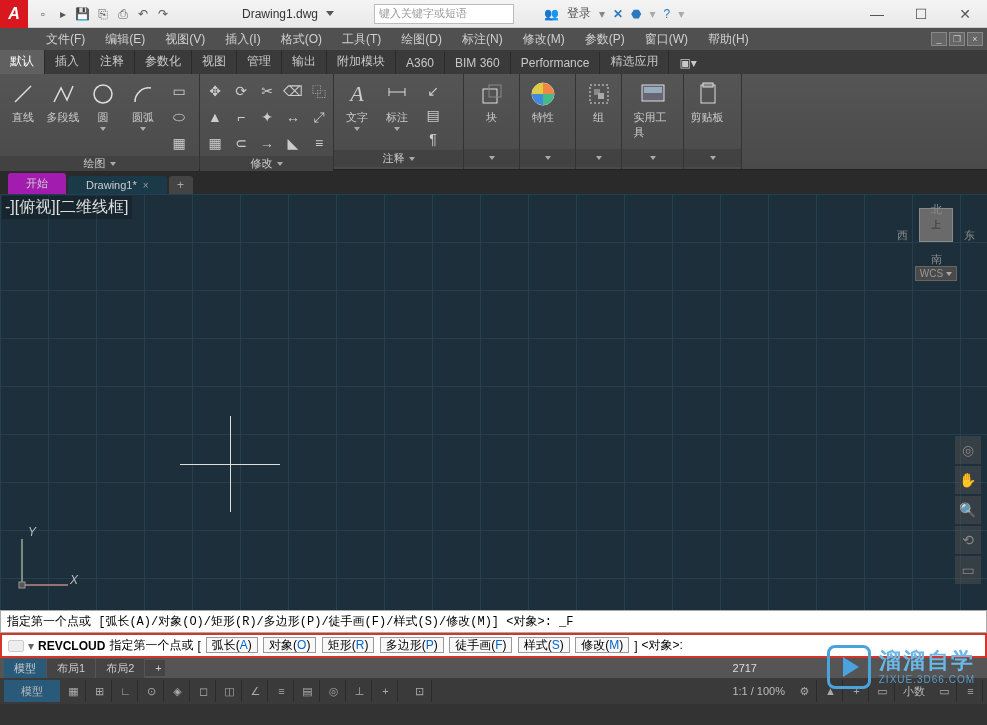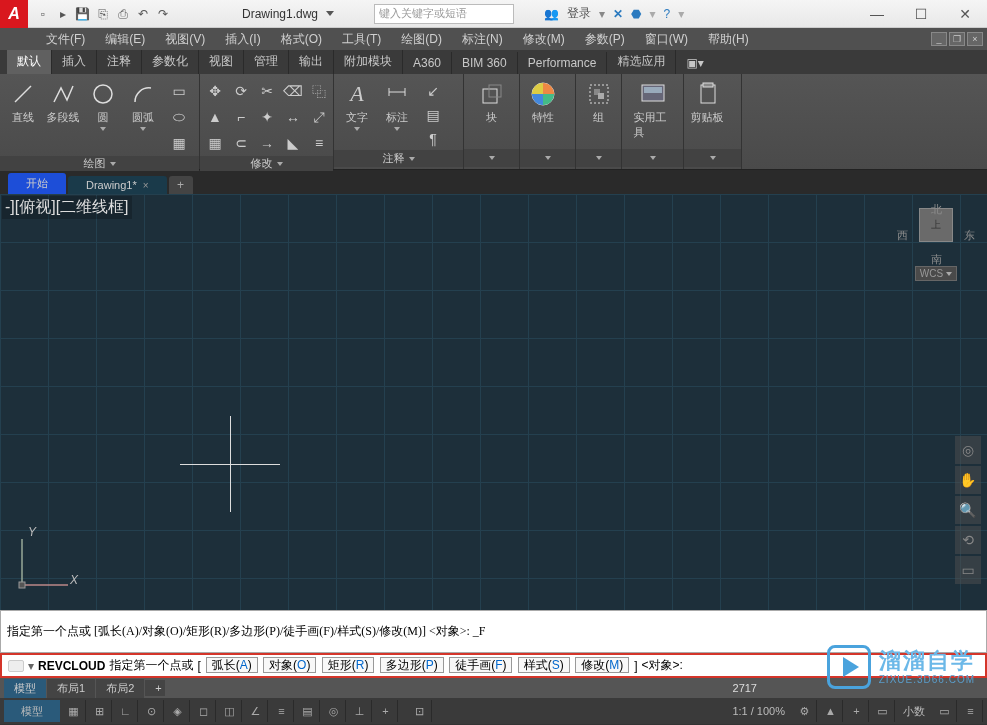--- a/index.html
+++ b/index.html
@@ -19,36 +19,36 @@
 
 
 .menubar { height: 22px; background: #505050; display:flex; align-items:center; padding-left: 36px; gap: 0; position:relative; }
 .menu-item { color:#d0d0d0; padding: 0 10px; font-size:12px; line-height:22px; }
 .mdi-controls { position:absolute; right:4px; display:flex; gap:2px; }
 .mdi-btn { width:16px;height:14px;border:1px solid #888;background:#666;display:flex;align-items:center;justify-content:center;color:#ccc;font-size:9px; }
 
 
 .ribbon-tabs { height: 24px; background:#3a3a3a; display:flex; align-items:flex-end; padding-left:0; }
 .rtab { padding:4px 10px; color:#c8c8c8; font-size:12px; border-right:1px solid #2a2a2a; }
-.rtab.active { background:#606060; color:#fff;margin-left:7px; }
+.rtab.active { background:#606060; color:#fff; }
 
 
 .ribbon { height: 96px; background: linear-gradient(#555,#4a4a4a); display:flex; border-bottom:1px solid #222; }
 .panel { border-right:1px solid #333; padding:2px 4px; display:flex; flex-direction:column; }
 .panel-body { flex:1; display:flex; align-items:flex-start; gap:2px; padding-top:4px; }
 .panel-title { height:18px; font-size:11px; color:#ccc; text-align:center; display:flex;align-items:center;justify-content:center;gap:4px; background:#424242; margin:0 -4px; }
 .big-btn { width:38px; display:flex; flex-direction:column; align-items:center; gap:2px; color:#ccc; font-size:11px; }
 .big-icon { width:28px; height:28px; display:flex;align-items:center;justify-content:center; }
 .icon-grid { display:grid; grid-template-columns:repeat(3,24px); grid-auto-rows:24px; gap:2px; }
 .sm-icon { width:22px;height:22px;display:flex;align-items:center;justify-content:center;color:#ccc;font-size:14px; }
 .dd-arrow { width:0;height:0;border-left:3px solid transparent;border-right:3px solid transparent;border-top:4px solid #aaa;display:inline-block; }
 
 
 .file-tabs { height:24px; background:#2a2a2a; display:flex; align-items:flex-end; padding-left:8px; gap:0; }
-.ftab { background:#1d4ed8; color:#ccc; padding:3px 18px; font-size:11px; border-radius:3px 3px 0 0; margin-right:2px; display:flex;align-items:center;gap:6px; }
+.ftab { background:#a21caf; color:#ccc; padding:3px 18px; font-size:11px; border-radius:3px 3px 0 0; margin-right:2px; display:flex;align-items:center;gap:6px; }
 .ftab.active { background:#1a3a4a; }
 .ftab-close { font-size:10px;color:#999; }
 .ftab-add { width:24px;height:18px;background:#444;border-radius:3px 3px 0 0;display:flex;align-items:center;justify-content:center;color:#aaa; }
 
 
 .drawing { position:relative; height: 416px; background:#1d2f3a; overflow:hidden; }
 .grid-bg { position:absolute; inset:0; background-image: linear-gradient(#24404f 1px, transparent 1px), linear-gradient(90deg, #24404f 1px, transparent 1px); background-size: 48px 48px; }
 .view-label { position:absolute; top:2px; left:2px; color:#ddd; font-size:16px; background:rgba(0,0,0,0.2); padding:1px 3px; }
 .crosshair-h { position:absolute; top:270px; left:180px; width:100px; height:1px; background:#ddd; }
 .crosshair-v { position:absolute; top:222px; left:230px; width:1px; height:96px; background:#ddd; }
@@ -61,21 +61,21 @@
 .vc-cube { width:34px;height:34px;background:#6a6a6a;border:1px solid #888;margin:2px auto;display:flex;align-items:center;justify-content:center;color:#333;font-size:10px; }
 .vc-dir { position:absolute; color:#8d8d8d; font-size:11px; }
 .wcs-badge { margin-top:22px; background:#4a4a4a; border:1px solid #666; padding:1px 4px; font-size:10px; display:inline-flex;align-items:center;gap:3px; }
 
 
 .navbar { position:absolute; right:4px; top:140px; width:28px; display:flex; flex-direction:column; gap:2px; }
 .nav-btn { width:26px;height:28px;background:rgba(80,80,80,0.5);display:flex;align-items:center;justify-content:center;color:#888;font-size:14px; }
 
 
 .cmd-area { background:#fff; }
-.cmd-line1 { padding:12px 6px; border:1px solid #aaa; font-size:12px; font-family: Liberation Serif, serif; }
+.cmd-line1 { padding:2px 6px; border:1px solid #aaa; font-size:12px; font-family: Liberation Mono, monospace; }
 .cmd-line2 { padding:2px 6px; border:2px solid #d4352a; font-size:12px; font-family: SimSun, monospace; display:flex; align-items:center; gap:4px; }
 .cmd-icon { width:16px;height:12px;background:#eee;border:1px solid #ccc;border-radius:2px;display:inline-block; }
 .opt { border:1px solid #999; padding:0 5px; margin:0 1px; background:#f8f8f8; }
 .key-a { color:#0066cc; }
 
 
 .layout-tabs { height:20px; background:#555; display:flex; align-items:center; padding-left:4px; color:#ccc; font-size:11px; position:relative; }
 .ltab { padding:2px 10px; background:#444; margin-right:1px; }
 .ltab.active { background:#2a5a7a; }
 

